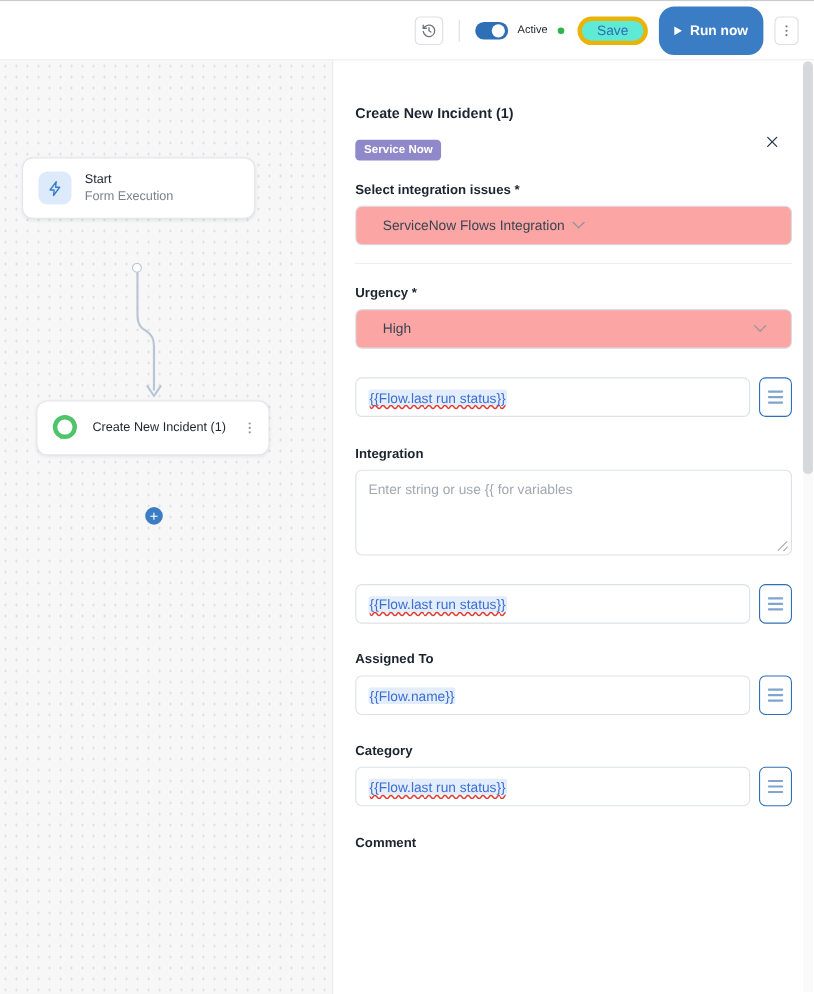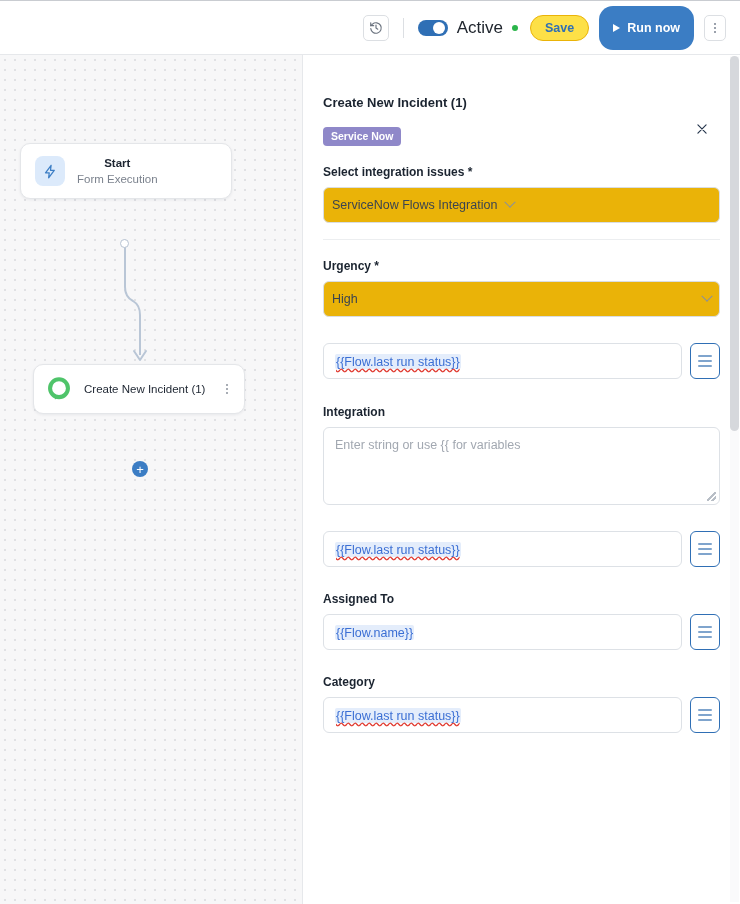--- a/index.html
+++ b/index.html
@@ -29,26 +29,26 @@
   }
   .tb-sep { width: 1px; height: 20px; background: #dcdfe3; margin: 0 14px; }
   .toggle {
     width: 30px; height: 16px; border-radius: 9px; background: #2f6fb5;
     position: relative; cursor: pointer; flex: none;
   }
   .toggle .knob {
     position: absolute; top: 2px; left: 15px; width: 12px; height: 12px;
     border-radius: 50%; background: #fff;
   }
-  .tb-label { font-size: 17px; color: #20262e; margin-left: 9px; }
+  .tb-label { font-size: 10px; color: #20262e; margin-left: 9px; }
   .dot-green { width: 6px; height: 6px; border-radius: 50%; background: #2bb54a; margin-left: 9px; }
   .btn-save {
     margin-left: 12px; height: 26px; padding: 0 14px; border-radius: 13px;
-    border: 1px solid #eab308; background: #fde047; color: #2f6fb5;
-    font-size: 12.5px; font-weight: bold; cursor: pointer;
+    border: 4px solid #eab308; background: #5eead4; color: #2f6fb5;
+    font-size: 12.5px; font-weight: normal; cursor: pointer;
     display: flex; align-items: center;
   }
   .btn-run {
     margin-left: 10px; height: 44px; padding: 0 14px; border-radius: 14px;
     border: none; background: #3b7dc4; color: #fff;
     font-size: 12.5px; font-weight: bold; cursor: pointer;
     display: flex; align-items: center; gap: 7px;
   }
   .play-tri {
     width: 0; height: 0; border-left: 7px solid #fff;
@@ -74,21 +74,21 @@
     border-radius: 10px; box-shadow: 0 1px 3px rgba(20,30,50,.07);
     display: flex; align-items: center;
   }
   #node-start { left: 20px; top: 88px; width: 212px; height: 56px; padding: 0 14px; }
   #node-incident { left: 33px; top: 309px; width: 212px; height: 50px; padding: 0 12px; }
   .node-icon-start {
     width: 30px; height: 30px; border-radius: 8px; background: #dceafb;
     display: flex; align-items: center; justify-content: center; flex: none;
   }
   .node-text { margin-left: 12px; line-height: 1.25; }
-  .node-title { font-size: 11.5px; font-weight: bold; color: #1d2531; text-align: center; }
+  .node-title { font-size: 11.5px; font-weight: normal; color: #1d2531; }
   .node-sub { font-size: 11.5px; color: #7b828d; margin-top: 2px; }
   .sn-logo { width: 26px; height: 26px; flex: none; }
   .node-label { font-size: 11.5px; color: #1d2531; margin-left: 12px; flex: 1; }
   .node-kebab { display: flex; flex-direction: column; gap: 2px; align-items: center; cursor: pointer; padding: 4px; }
   .node-kebab i { width: 2px; height: 2px; border-radius: 50%; background: #8b929d; display: block; }
   .plus-btn {
     position: absolute; left: 132px; top: 406px; width: 16px; height: 16px;
     border-radius: 50%; background: #3b7dc4; color: #fff; font-size: 13px;
     display: flex; align-items: center; justify-content: center; cursor: pointer;
     line-height: 1; font-family: "Liberation Sans", sans-serif;
@@ -112,22 +112,22 @@
   .panel-desc { font-size: 11.5px; color: #7d848f; margin-top: 6px; line-height: 1.35; }
   .badge {
     display: inline-block; margin-top: 17px; background: #8f88c9; color: #fff;
     font-size: 10.5px; padding: 3px 8px 4px; border-radius: 4px; font-weight: bold;
   }
   .field { margin-top: 19px; }
   .field-label { font-size: 12px; font-weight: bold; color: #1b2430; margin-bottom: 8px; }
   .divider { height: 1px; background: #eceef0; margin: 16px 0 0; }
 
   .select-box {
-    height: 36px; border: 1px solid #d9dde2; border-radius: 6px; background: #eab308;
-    display: flex; align-items: center; padding: 0 8px; font-size: 12.5px;
+    height: 36px; border: 1px solid #d9dde2; border-radius: 6px; background: #fca5a5;
+    display: flex; align-items: center; padding: 0 24px; font-size: 12.5px;
     color: #3b4450; cursor: pointer;
   }
   .select-box.inline-caret .caret { margin-left: 9px; }
   .select-box.right-caret .caret { margin-left: auto; }
   .caret {
     width: 8px; height: 8px; border-right: 1.4px solid #8a919c; border-bottom: 1.4px solid #8a919c;
     transform: rotate(45deg) translate(-2px,-2px); flex: none;
   }
 
   .input-row { display: flex; align-items: center; gap: 8px; }
@@ -334,18 +334,21 @@
         </div>
         <div class="var-btn">
           <i></i>
             <i></i>
             <i></i>
         </div>
       </div>
     </div>
 
     
+    <div class="field" style="margin-top:26px">
+      <div class="field-label">Comment</div>
+    </div>
   </div>
 </div>
 
 <div id="scrollbar">
   <div id="scroll-thumb"></div>
 </div>
 
 </body></html>

